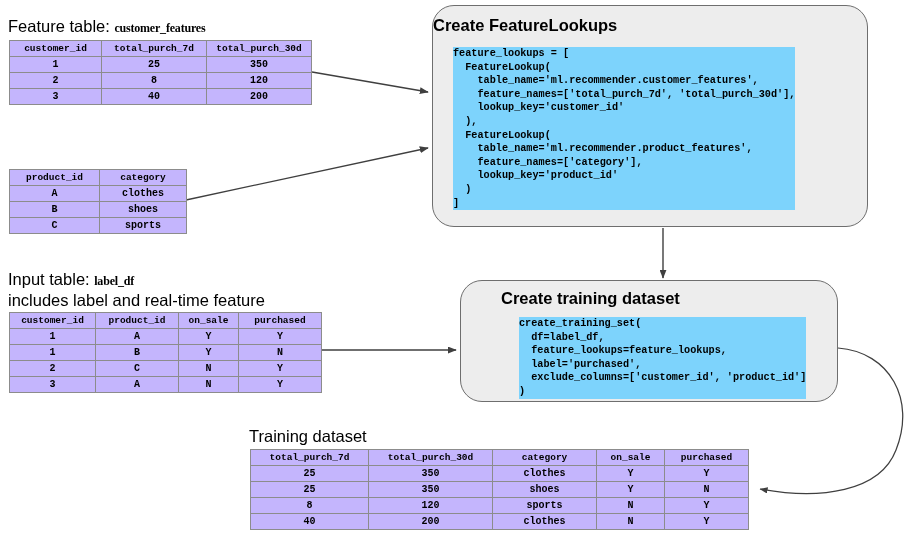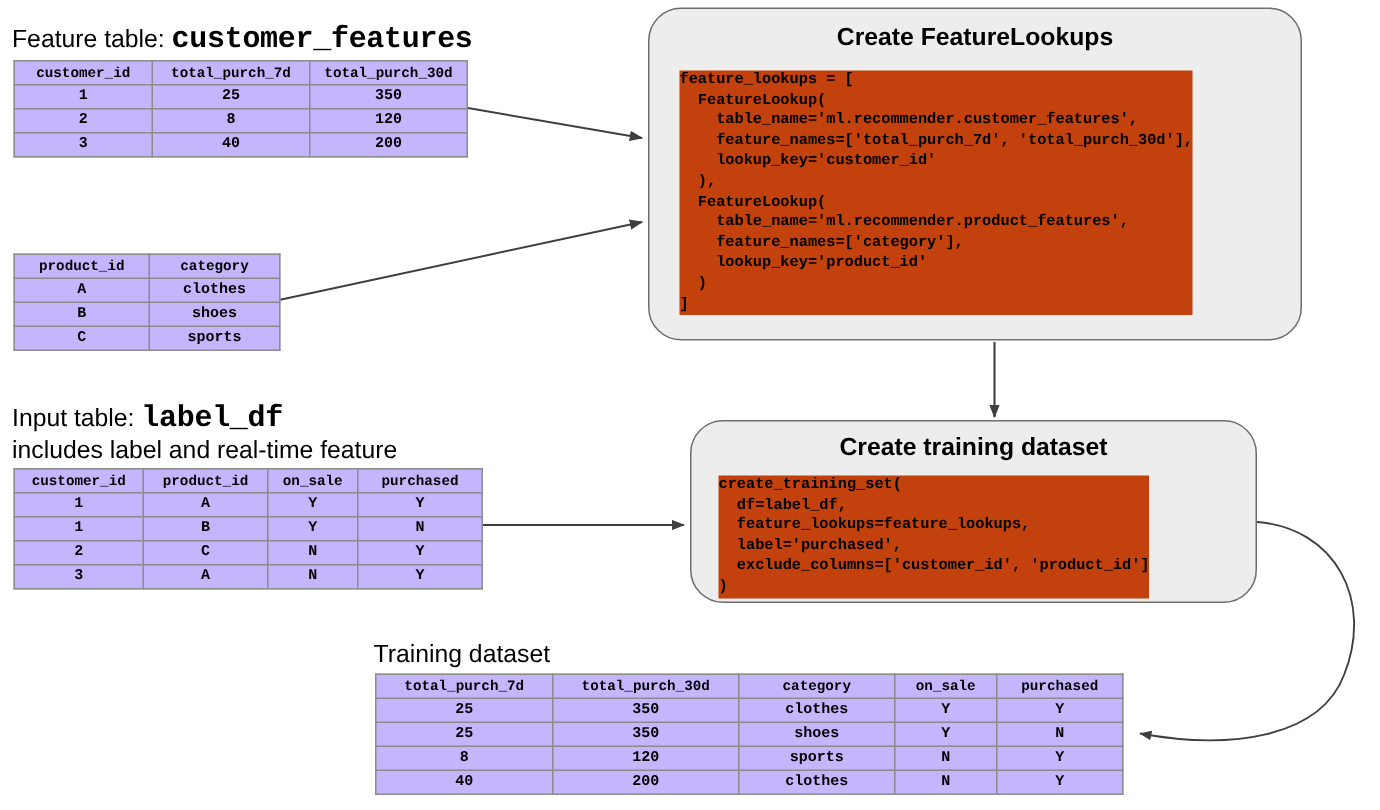--- a/index.html
+++ b/index.html
@@ -13,23 +13,23 @@
   
   .caption{
     position:absolute;
     font-family:"Liberation Sans",sans-serif;
     font-size:16.5px;
     color:#000;
     white-space:nowrap;
     line-height:20px;
   }
   .caption .mono{
-    font-family:Liberation Mono, monospace;
-    font-weight:bold;
-    font-size:20px;
+    font-family:Liberation Serif, serif;
+    font-weight:bold;
+    font-size:12px;
     letter-spacing:-0.2px;
   }
 
   
   .dtable{
     position:absolute;
     border-collapse:collapse;
     background:#c4b5fd;
     font-family:"Liberation Mono","DejaVu Sans Mono",monospace;
     font-weight:bold;
@@ -52,34 +52,34 @@
 
   
   .procbox{
     position:absolute;
     background:#ededed;
     border:1.2px solid #6e6e6e;
     border-radius:22px;
     box-sizing:border-box;
   }
   .proctitle{
-    text-align:center;
+    text-align:left;
     font-family:"Liberation Sans",sans-serif;
     font-weight:bold;
     font-size:16.5px;
     color:#000;
   }
   .code{
     font-family:"Liberation Mono","DejaVu Sans Mono",monospace;
     font-weight:bold;
     font-size:10.2px;
     line-height:13.6px;
     color:#000;
     white-space:pre;
-    background:#c2410c;
+    background:#7dd3fc;
     display:inline-block;
   }
 
   svg.arrows{position:absolute;left:0;top:0;width:920px;height:540px;pointer-events:none;}
 </style>
 </head>
 <body>
 
 <div id="stage">
 
@@ -227,21 +227,21 @@
   ),
   FeatureLookup(
     table_name='ml.recommender.product_features',
     feature_names=['category'],
     lookup_key='product_id'
   )
 ]</span>
     </div>
   </div>
 
-  <div class="procbox" style="left:460px; top:280px; width:378px; height:122px;">
+  <div class="procbox" style="left:460px; top:280px; width:378px; height:122px;padding-left:40px;">
     <div class="proctitle" style="margin-top:8px;">Create training dataset</div>
     <div style="margin:9px 0 0 18px;">
       <span class="code">create_training_set(
   df=label_df,
   feature_lookups=feature_lookups,
   label='purchased',
   exclude_columns=['customer_id', 'product_id']
 )</span>
     </div>
   </div>

